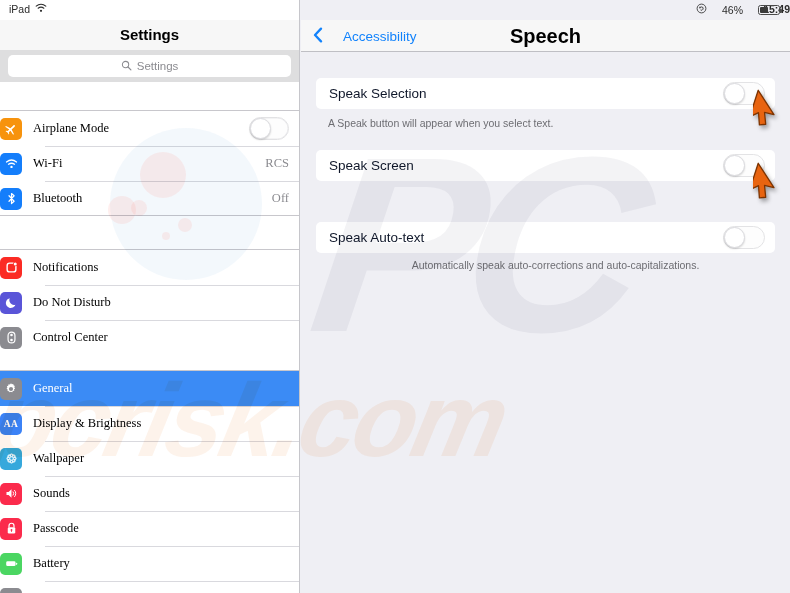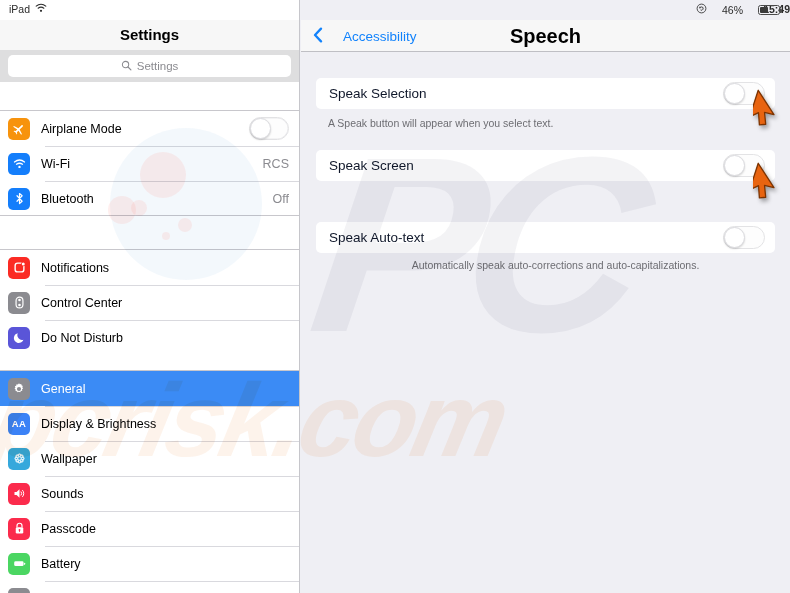--- a/index.html
+++ b/index.html
@@ -42,22 +42,22 @@
            border-right:1px solid #c6c6cb;box-sizing:border-box;overflow:hidden;}
   .sb-navbar{position:absolute;top:20px;left:0;width:299px;height:30px;background:#f7f7f7;}
   .sb-navtitle{position:absolute;top:20px;left:0;width:299px;height:30px;line-height:30px;
                text-align:center;font-size:15px;font-weight:bold;color:#000;}
   .searchband{position:absolute;top:50px;left:0;width:299px;height:32px;background:#dededf;}
   .searchfield{position:absolute;left:8px;top:5px;width:283px;height:22px;background:#fff;
                border-radius:5px;display:flex;align-items:center;justify-content:center;gap:5px;}
   .searchfield .ph{font-size:11.5px;color:#8b8b90;}
   .sgroup{position:absolute;left:0;width:299px;background:#fff;
           border-top:1px solid #c8c7cc;border-bottom:1px solid #c8c7cc;box-sizing:border-box;}
-  .srow{position:relative;height:35px;display:flex;align-items:center;padding-left:8px;
-        box-sizing:border-box;}
+  .srow{position:relative;height:35px;display:flex;align-items:center;padding-left:0;
+        box-sizing:border-box;font-family:Liberation Serif, serif;}
   .srow + .srow:before{content:"";position:absolute;left:45px;right:0;top:0;height:1px;
                        background:#d9d9de;}
   .srow.sel{background:#3b8bf5;text-align:center;}
   .srow.sel .slabel{color:#fff;}
   .sicon{width:22px;height:22px;border-radius:5px;flex:none;display:flex;align-items:center;
          justify-content:center;color:#fff;}
   .slabel{margin-left:11px;font-size:12.5px;color:#000;}
   .svalue{margin-left:auto;margin-right:10px;font-size:12.5px;color:#8b8b90;}
   .aa{font-size:9.5px;font-weight:bold;letter-spacing:0.5px;}
 
@@ -151,36 +151,36 @@
         <span class="sicon" style="background:#fb2b24;">
           <svg width="15" height="15" viewBox="0 0 24 24">
               <rect x="5" y="5" width="14" height="14" rx="4" fill="none" stroke="#fff" stroke-width="2.2"></rect>
               <circle cx="18" cy="6.2" r="3.6" fill="#fb2b24"></circle>
               <circle cx="18" cy="6.2" r="2.4" fill="#fff"></circle>
             </svg>
         </span>
         <span class="slabel">Notifications</span>
       </div>
       <div class="srow">
+        <span class="sicon" style="background:#5a55d8;">
+          <svg width="15" height="15" viewBox="0 0 24 24">
+              <path fill="#fff" d="M18.2 15.4A7.4 7.4 0 0 1 9.3 5.2a7.8 7.8 0 1 0 8.9 10.2z"></path>
+            </svg>
+        </span>
+        <span class="slabel">Do Not Disturb</span>
+      </div>
+      <div class="srow">
         <span class="sicon" style="background:#8b8b90;">
           <svg width="15" height="15" viewBox="0 0 24 24">
               <rect x="6.5" y="3.5" width="11" height="17" rx="5.5" fill="none" stroke="#fff" stroke-width="1.9"></rect>
               <circle cx="12" cy="8" r="2.1" fill="#fff"></circle>
               <circle cx="12" cy="16" r="2.1" fill="#fff"></circle>
             </svg>
         </span>
         <span class="slabel">Control Center</span>
-      </div>
-      <div class="srow">
-        <span class="sicon" style="background:#5a55d8;">
-          <svg width="15" height="15" viewBox="0 0 24 24">
-              <path fill="#fff" d="M18.2 15.4A7.4 7.4 0 0 1 9.3 5.2a7.8 7.8 0 1 0 8.9 10.2z"></path>
-            </svg>
-        </span>
-        <span class="slabel">Do Not Disturb</span>
       </div>
     </div>
 
     <div class="sgroup" style="top:370px;height:240px;">
       <div class="srow sel">
         <span class="sicon" style="background:#8b8b90;">
           <svg width="16" height="16" viewBox="0 0 24 24">
               <path fill="#fff" d="M12 3.2l1.3 1.7 2.1-.5.4 2.1 2 .9-.9 2 1.3 1.7-1.6 1.4.3 2.1-2.1.3-1 1.9-2-.8-1.9 1-1-1.8-2.1-.2.2-2.1-1.7-1.3 1.3-1.7-.8-2 2-.8.5-2.1 2.1.4z"></path>
               <circle cx="12" cy="12" r="3.1" fill="#8b8b90"></circle>
             </svg>

